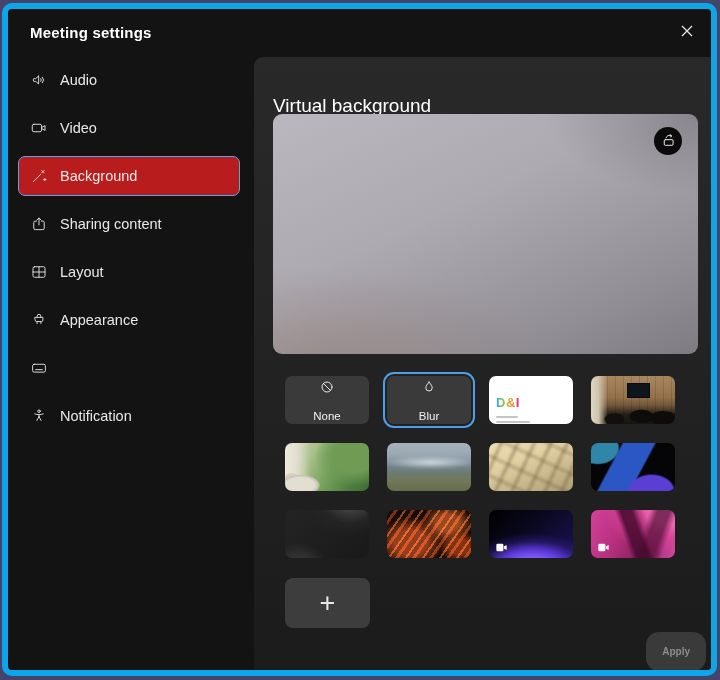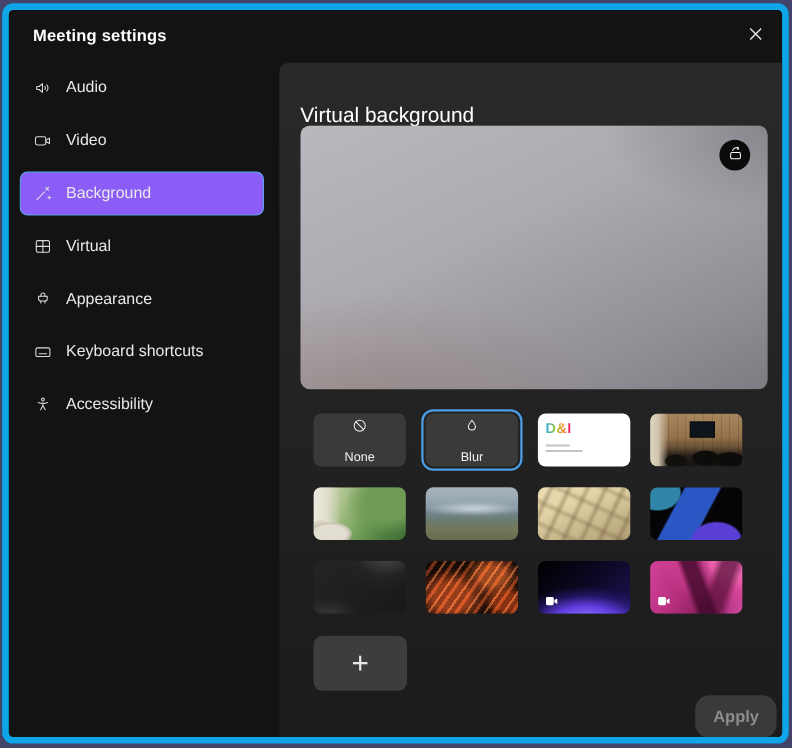--- a/index.html
+++ b/index.html
@@ -29,21 +29,21 @@
   .close-btn svg { width:14px; height:14px; stroke:#e6e6e6; stroke-width:1.3; }
 
   
   .nav { position:absolute; left:10px; top:51px; width:222px; }
   .nav-item {
     display:flex; align-items:center; gap:12px;
     height:40px; padding:0 11px; margin-bottom:8px;
     border-radius:7px; border:1.5px solid transparent;
     color:#e8e8e8; font-size:14.5px; cursor:pointer;
   }
-  .nav-item.selected { background:#8b5cf6; border-color:#57a4ea; }
+  .nav-item.selected { background:#b91c1c; border-color:#57a4ea; }
   .nav-item .ic { width:18px; height:18px; flex:0 0 18px; display:flex; }
   .nav-item .ic svg { width:18px; height:18px; stroke:#dcdcdc; stroke-width:1.3;
     fill:none; stroke-linecap:round; stroke-linejoin:round; }
 
   
   .panel {
     position:absolute; left:246px; top:48px; width:468px; height:621px;
     border-radius:9px;
     background:linear-gradient(180deg,#292929 0%,#242424 40%,#1b1b1b 100%);
   }
@@ -83,21 +83,21 @@
     color:#f2f2f2; font-size:11.5px;
   }
   .tile.plain svg { width:16px; height:16px; stroke:#f2f2f2; stroke-width:1.4;
     fill:none; stroke-linecap:round; stroke-linejoin:round; }
   .tile.selected { outline:2.5px solid #4c9fe8; outline-offset:2px; }
 
   .cam-badge { position:absolute; left:6px; bottom:5px; width:13px; height:13px; }
   .cam-badge svg { width:13px; height:13px; fill:#ffffff; }
 
   
-  .t-dei { background:#ffffff; padding:5px 0 0 7px; }
+  .t-dei { background:#ffffff; padding:17px 0 0 7px; }
   .t-dei .dei-logo {
     font-size:13px; font-weight:800; letter-spacing:.5px; line-height:1;
     background:linear-gradient(90deg,#29abe2,#8cc63f,#f7931e,#ec008c);
     -webkit-background-clip:text; background-clip:text; color:transparent;
     display:inline-block;
   }
   .t-dei .cap { height:2px; background:#c4c4c4; border-radius:1px; margin-top:3px; }
   .t-dei .cap.c1 { width:22px; margin-top:5px; }
   .t-dei .cap.c2 { width:34px; }
 
@@ -161,21 +161,21 @@
     position:absolute; left:31px; top:521px; width:85px; height:50px;
     background:#3d3d3d; border-radius:8px; cursor:pointer;
     display:flex; align-items:center; justify-content:center;
     color:#e9e9e9; font-size:27px; font-weight:300; line-height:1;
   }
 
   
   .apply-btn {
     position:absolute; right:16px; bottom:7px; height:39px;
     padding:0 16px; border-radius:13px; background:#3a3a3a;
-    color:#8d8d8d; font-size:15px; font-weight:600;
+    color:#8d8d8d; font-size:10px; font-weight:600;
     display:flex; align-items:center; cursor:pointer;
   }
 </style>
 </head>
 <body>
 
 <div class="dialog">
 
   <div class="dlg-title">Meeting settings</div>
 
@@ -214,29 +214,38 @@
       <span class="ic">
         <svg viewBox="0 0 24 24">
             <path d="M4.5 19.5L14 10"></path>
             <path d="M15.6 4.6l3.2 3.2M18.8 4.6l-3.2 3.2"></path>
             <path d="M19.8 15.2v3.2M18.2 16.8h3.2"></path>
           </svg>
       </span>
       <span>Background</span>
     </div>
 
+    <div class="nav-item">
+      <span class="ic">
+        <svg viewBox="0 0 24 24">
+            <path d="M8.7 8.2H7a2 2 0 0 0-2 2v7.3a2 2 0 0 0 2 2h10a2 2 0 0 0 2-2v-7.3a2 2 0 0 0-2-2h-1.7"></path>
+            <path d="M12 13.2V4.2M9.2 6.8L12 4l2.8 2.8"></path>
+          </svg>
+      </span>
+      <span>Sharing content</span>
+    </div>
 
     <div class="nav-item">
       <span class="ic">
         <svg viewBox="0 0 24 24">
             <rect x="4" y="5" width="16" height="14" rx="2"></rect>
             <path d="M12 5v14M4 12h16"></path>
           </svg>
       </span>
-      <span>Virtual</span>
+      <span>Layout</span>
     </div>
 
 
     <div class="nav-item">
       <span class="ic">
         <svg viewBox="0 0 24 24">
             <path d="M9.6 8.5V6.8a2.4 2.4 0 0 1 4.8 0v1.7"></path>
             <path d="M6.8 8.5h10.4v3.6a2 2 0 0 1-2 2H8.8a2 2 0 0 1-2-2z"></path>
             <path d="M9.5 14.1v2.6M14.5 14.1v2.6"></path>
           </svg>
@@ -245,32 +254,31 @@
     </div>
 
 
     <div class="nav-item">
       <span class="ic">
         <svg viewBox="0 0 24 24">
             <rect x="3.5" y="7" width="17" height="10.5" rx="2"></rect>
             <path d="M7.5 14.2h9"></path>
           </svg>
       </span>
-      <span>Keyboard shortcuts</span>
     </div>
 
     <div class="nav-item">
       <span class="ic">
         <svg viewBox="0 0 24 24">
             <circle cx="12" cy="5.6" r="1.7"></circle>
             <path d="M6.4 9.2c3.6 1.4 7.6 1.4 11.2 0"></path>
             <path d="M12 9.8v3M12 12.8l-2.8 5.2M12 12.8l2.8 5.2"></path>
           </svg>
       </span>
-      <span>Accessibility</span>
+      <span>Notification</span>
     </div>
 
   </nav>
 
   <section class="panel">
 
     <h1 class="panel-heading">Virtual background</h1>
 
     <div class="preview">
       <div class="flip-btn">

